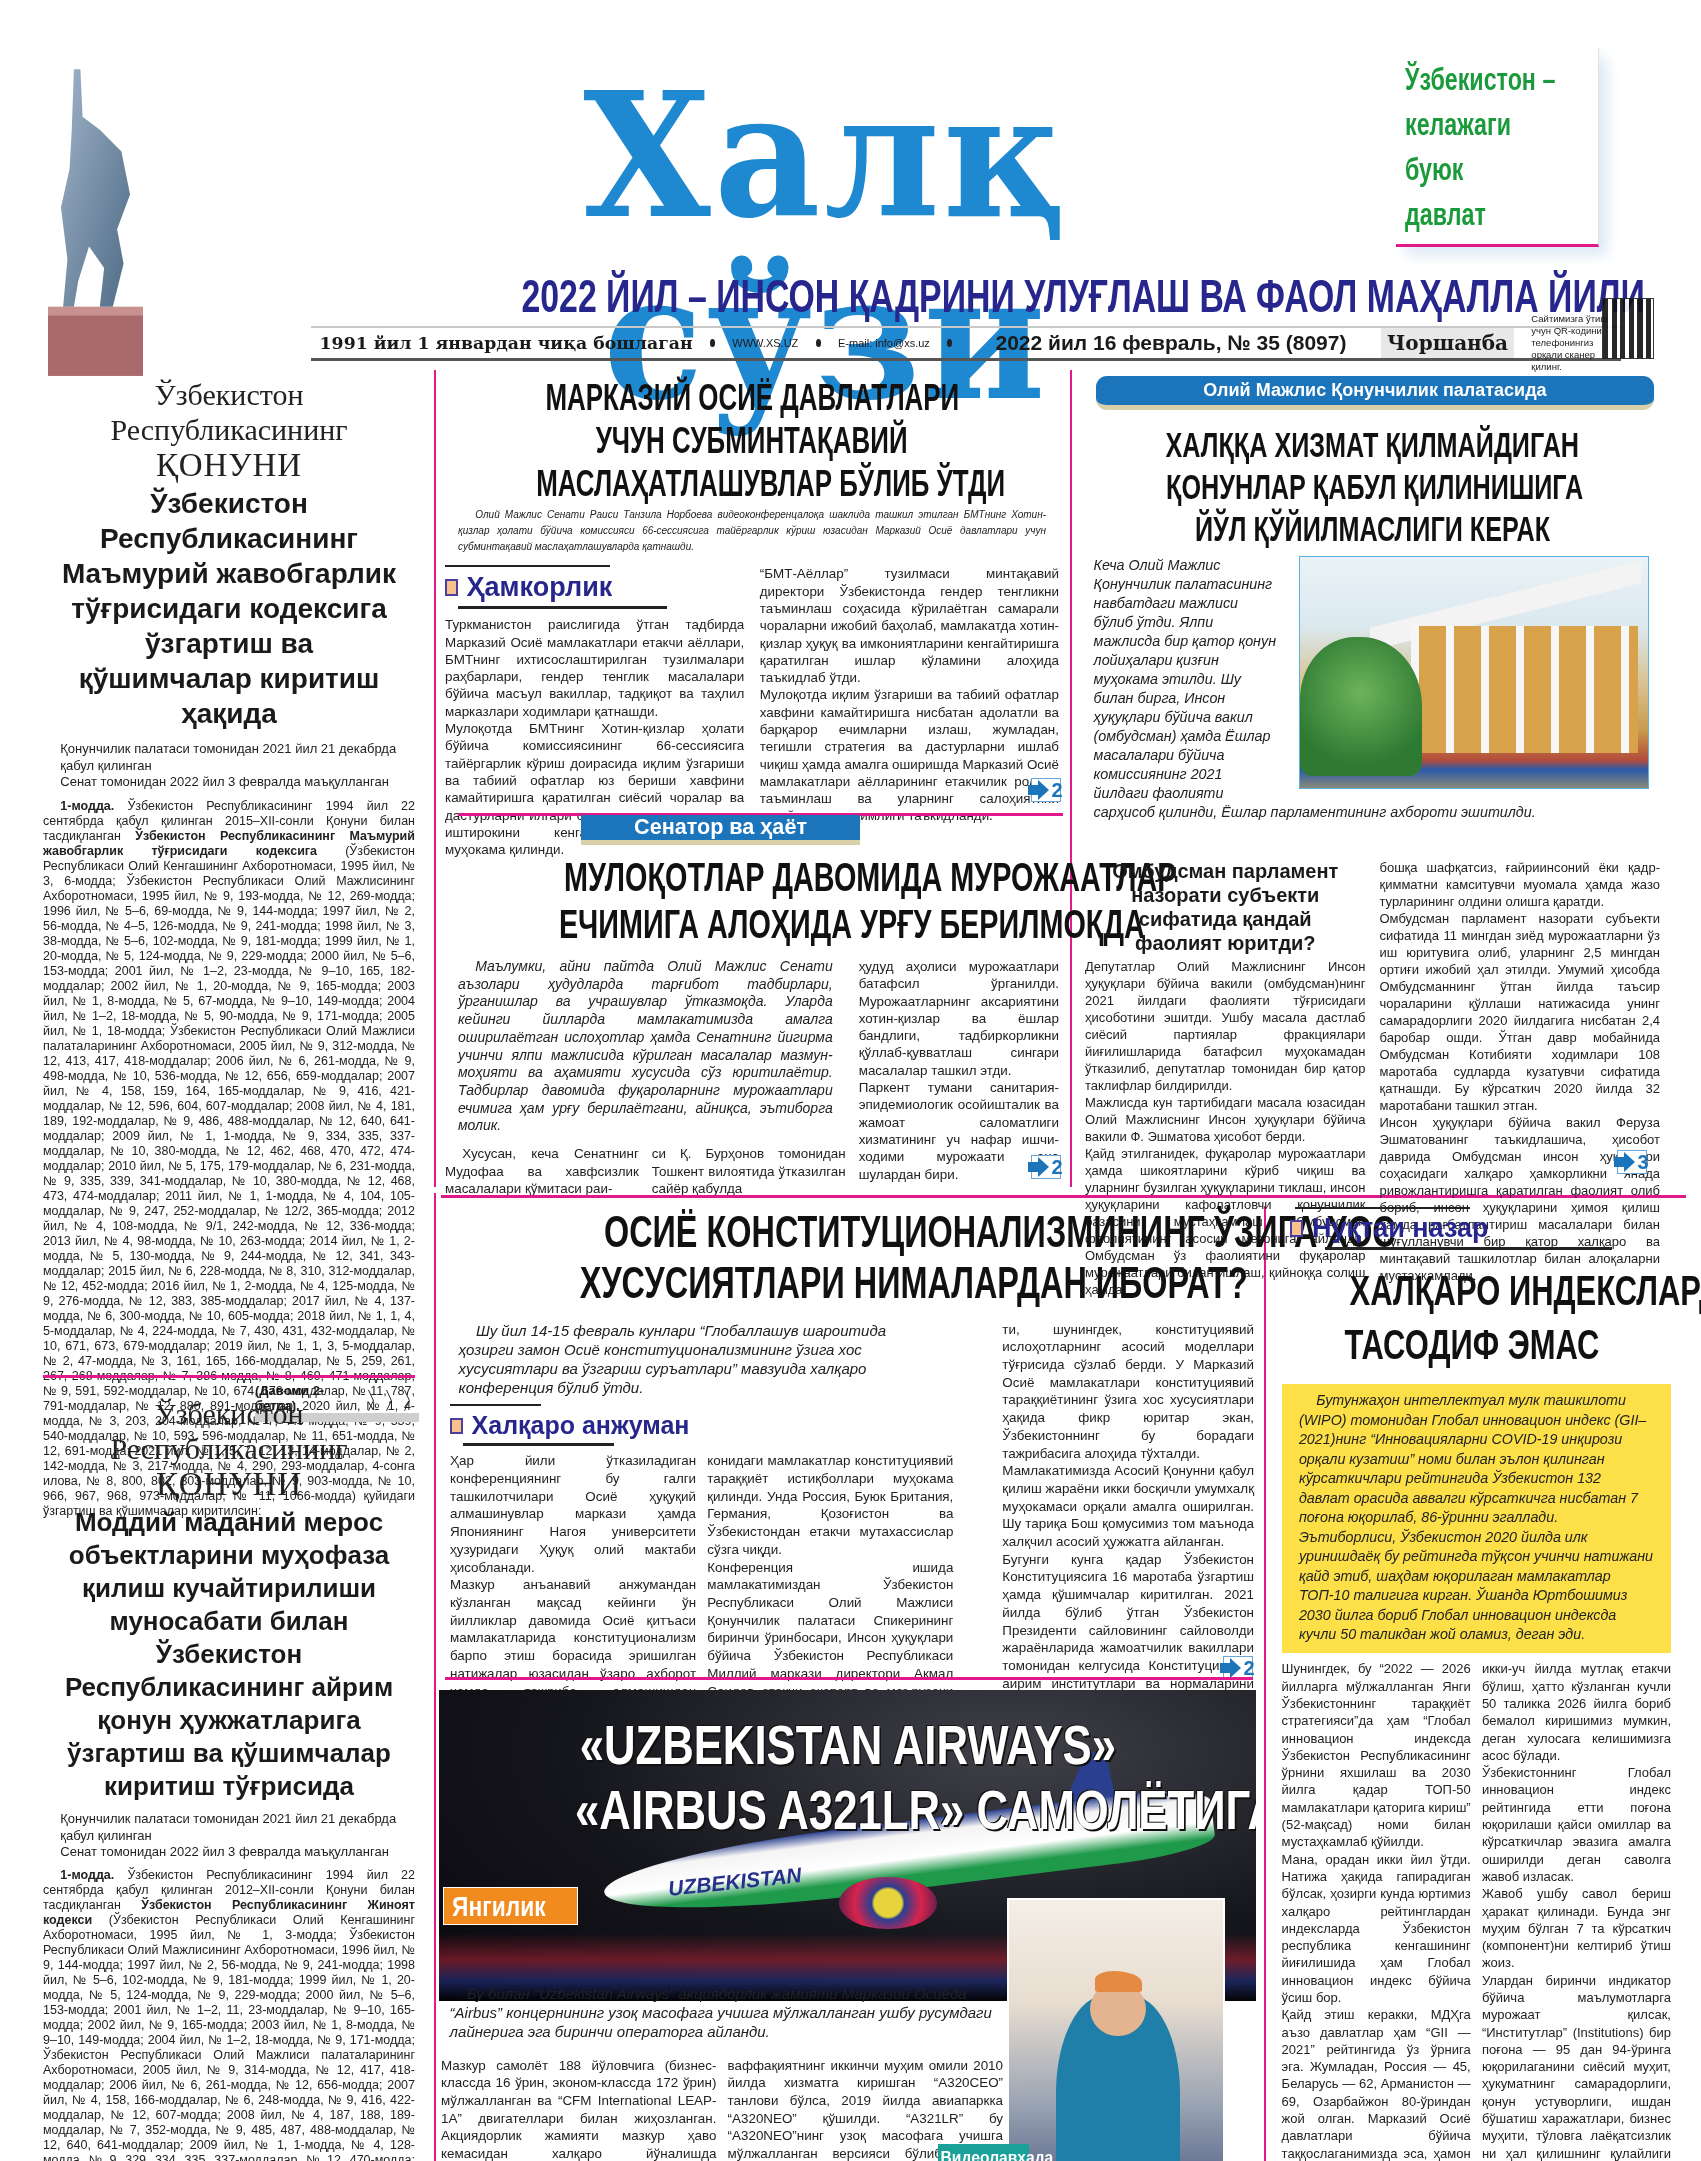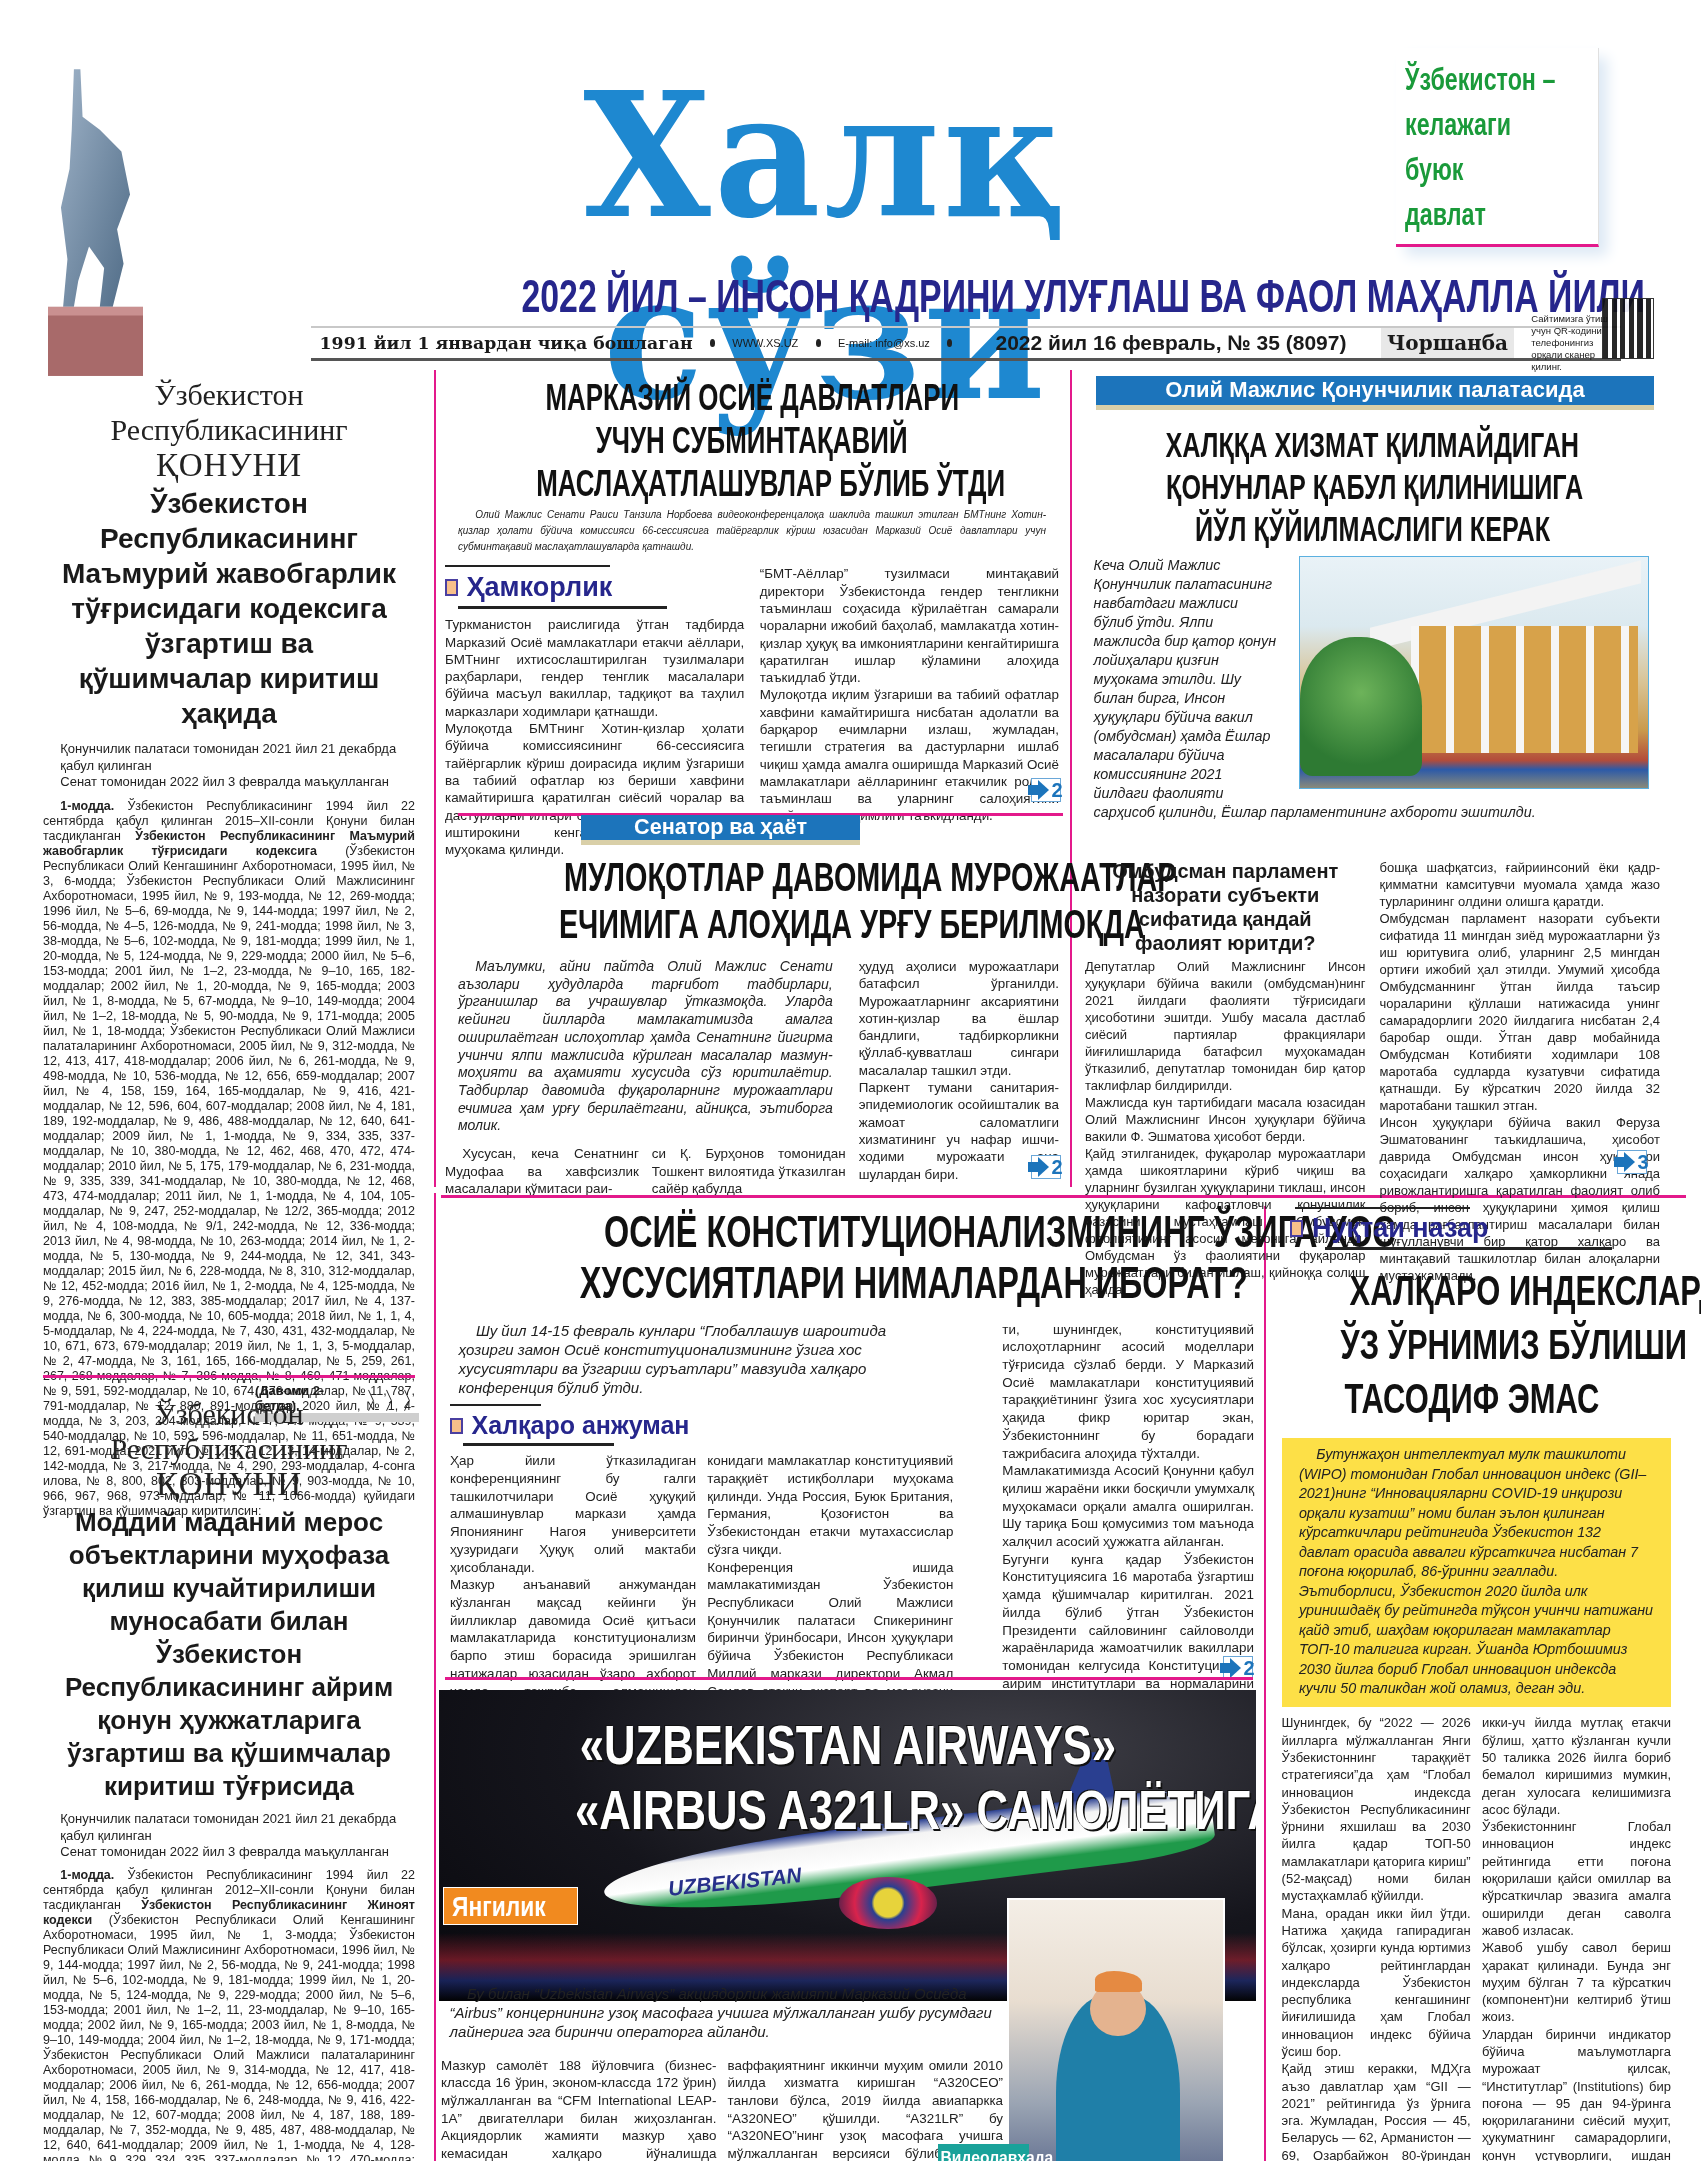--- a/index.html
+++ b/index.html
@@ -210,21 +210,21 @@
 Паркент тумани санитария-эпидемиологик осойишталик ва жамоат саломатлиги хизматининг уч нафар ишчи-ходими мурожаати ана шулардан бири.</p>
     </div>
   </div>
 </section>
 <div class="abs jump" style="left:1031px; top:1155px; width:30px; height:24px; font-size:20px;">
   <span class="arrow" style="margin-left:8.6px;"></span>
     <span>2</span>
 </div>
 <div class="abs pinkline" style="left:441px; top:1195px; width:1245px; height:2.6px;"></div>
 
-<div class="abs blue-banner" style="left:1096px; top:376px; width:558px; height:34px; font-size:22px; line-height:28.5px;">Олий Мажлис Қонунчилик палатасида</div>
+<div class="abs blue-banner" style="left:1096px; top:376px; width:558px; height:34px; font-size:18px; line-height:28.5px;border-radius:11px;">Олий Мажлис Қонунчилик палатасида</div>
 <section class="abs" style="left:1085px; top:415px; width:575px;">
   <div class="hl" style="font-size:35px; line-height:42px; margin-top:8.6px;">
     <div><span>ХАЛҚҚА ХИЗМАТ ҚИЛМАЙДИГАН</span></div>
     <div><span>ҚОНУНЛАР ҚАБУЛ ҚИЛИНИШИГА</span></div>
     <div><span>ЙЎЛ ҚЎЙИЛМАСЛИГИ КЕРАК</span></div>
   </div>
   <div style="position:relative; margin-top:6px; height:303px;">
     <p class="lead" style="position:absolute; left:8.6px; top:0; width:553px; font-size:14.3px; line-height:19px; text-align:left;">
       <span style="float:right; width:359px; height:242px; margin:0 0 4.3px 8.6px;"></span><span>Кеча Олий Мажлис Қонунчилик палатасининг навбатдаги мажлиси бўлиб ўтди. Ялпи мажлисда бир қатор қонун лойиҳалари қизғин муҳокама этилди. Шу билан бирга, Инсон ҳуқуқлари бўйича вакил (омбудсман) ҳамда Ёшлар масалалари бўйича комиссиянинг 2021 йилдаги фаолияти сарҳисоб қилинди, Ёшлар парламентининг ахбороти эшитилди.</span>
     </p>
@@ -291,21 +291,20 @@
 
 <section class="abs" style="left:1273px; top:1202px; width:398px;">
   <div class="rubric-topline" style="width:44%; margin-left:21.6px; margin-top:5.2px;"></div>
   <div class="rubric" style="margin:4.3px 0 2.6px 17.3px;">
     <span class="sq"></span>
     <span class="txt">Нуқтаи назар</span>
   </div>
   <div class="rubric-bottomline" style="width:72%; margin-left:52px;"></div>
   <div class="hl" style="font-size:43px; line-height:54px; margin-top:13px;">
     <div><span>ХАЛҚАРО ИНДЕКСЛАРДА</span></div>
-    <div><span>ЎЗ ЎРНИМИЗ БЎЛИШИ</span></div>
     <div><span>ТАСОДИФ ЭМАС</span></div>
   </div>
   <div class="mint-box" style="margin:13px 0 0 8.6px; padding:7px 17.3px 8.6px 17.3px;">
     <p class="lead" style="text-indent:17.3px; font-size:14.3px; line-height:19.5px; text-align:left;">Бутунжаҳон интеллектуал мулк ташкилоти (WIPO) томонидан Глобал инновацион индекс (GII–2021)нинг “Инновацияларни COVID-19 инқирози орқали кузатиш” номи билан эълон қилинган кўрсаткичлари рейтингида Ўзбекистон 132 давлат орасида аввалги кўрсаткичга нисбатан 7 поғона юқорилаб, 86-ўринни эгаллади. Эътиборлиси, Ўзбекистон 2020 йилда илк уринишдаёқ бу рейтингда тўқсон учинчи натижани қайд этиб, шаҳдам юқорилаган мамлакатлар ТОП-10 талигига кирган. Ўшанда Юртбошимиз 2030 йилга бориб Глобал инновацион индексда кучли 50 таликдан жой оламиз, деган эди.</p>
   </div>
   <div style="display:flex; gap:11.2px; margin:7px 0 0 8.6px;">
     <p class="body" style="flex:1; white-space:pre-line; font-size:13px; line-height:17.3px;">Шунингдек, бу “2022 — 2026 йилларга мўлжалланган Янги Ўзбекистоннинг тараққиёт стратегияси”да ҳам “Глобал инновацион индексда Ўзбекистон Республикасининг ўрнини яхшилаш ва 2030 йилга қадар ТОП-50 мамлакатлари қаторига кириш” (52-мақсад) номи билан мустаҳкамлаб қўйилди.
 Мана, орадан икки йил ўтди. Натижа ҳақида гапирадиган бўлсак, ҳозирги кунда юртимиз халқаро рейтинглардан индексларда Ўзбекистон республика кенгашининг йиғилишида ҳам Глобал инновацион индекс бўйича ўсиш бор.
 Қайд этиш керакки, МДҲга аъзо давлатлар ҳам “GII — 2021” рейтингида ўз ўрнига эга. Жумладан, Россия — 45, Беларусь — 62, Арманистон — 69, Озарбайжон 80-ўриндан жой олган. Марказий Осиё давлатлари бўйича таққослаганимизда эса, ҳамон иккинчи (Қозоғистон 79-ўрин, 2020 йил кўрсаткичларига нисбатан икки поғонага, Қирғизистон 98-ўрин, тўрт поғонага пастлаган бўлса, Тожикистон биз каби ижобий натижага эришган, 103-ўрин, 6 поғонага юқорилаган) ўриндамиз. Бундан кўринадики, республикамиз Марказий Осиё ҳудудида иккинчи ўринда қолаётган бўлса-да, сезиларли даражада юқорилаган. Бу эса яқин</p>
     <p class="body" style="flex:1; white-space:pre-line; font-size:13px; line-height:17.3px;">икки-уч йилда мутлақ етакчи бўлиш, ҳатто кўзланган кучли 50 таликка 2026 йилга бориб бемалол киришимиз мумкин, деган хулосага келишимизга асос бўлади.

